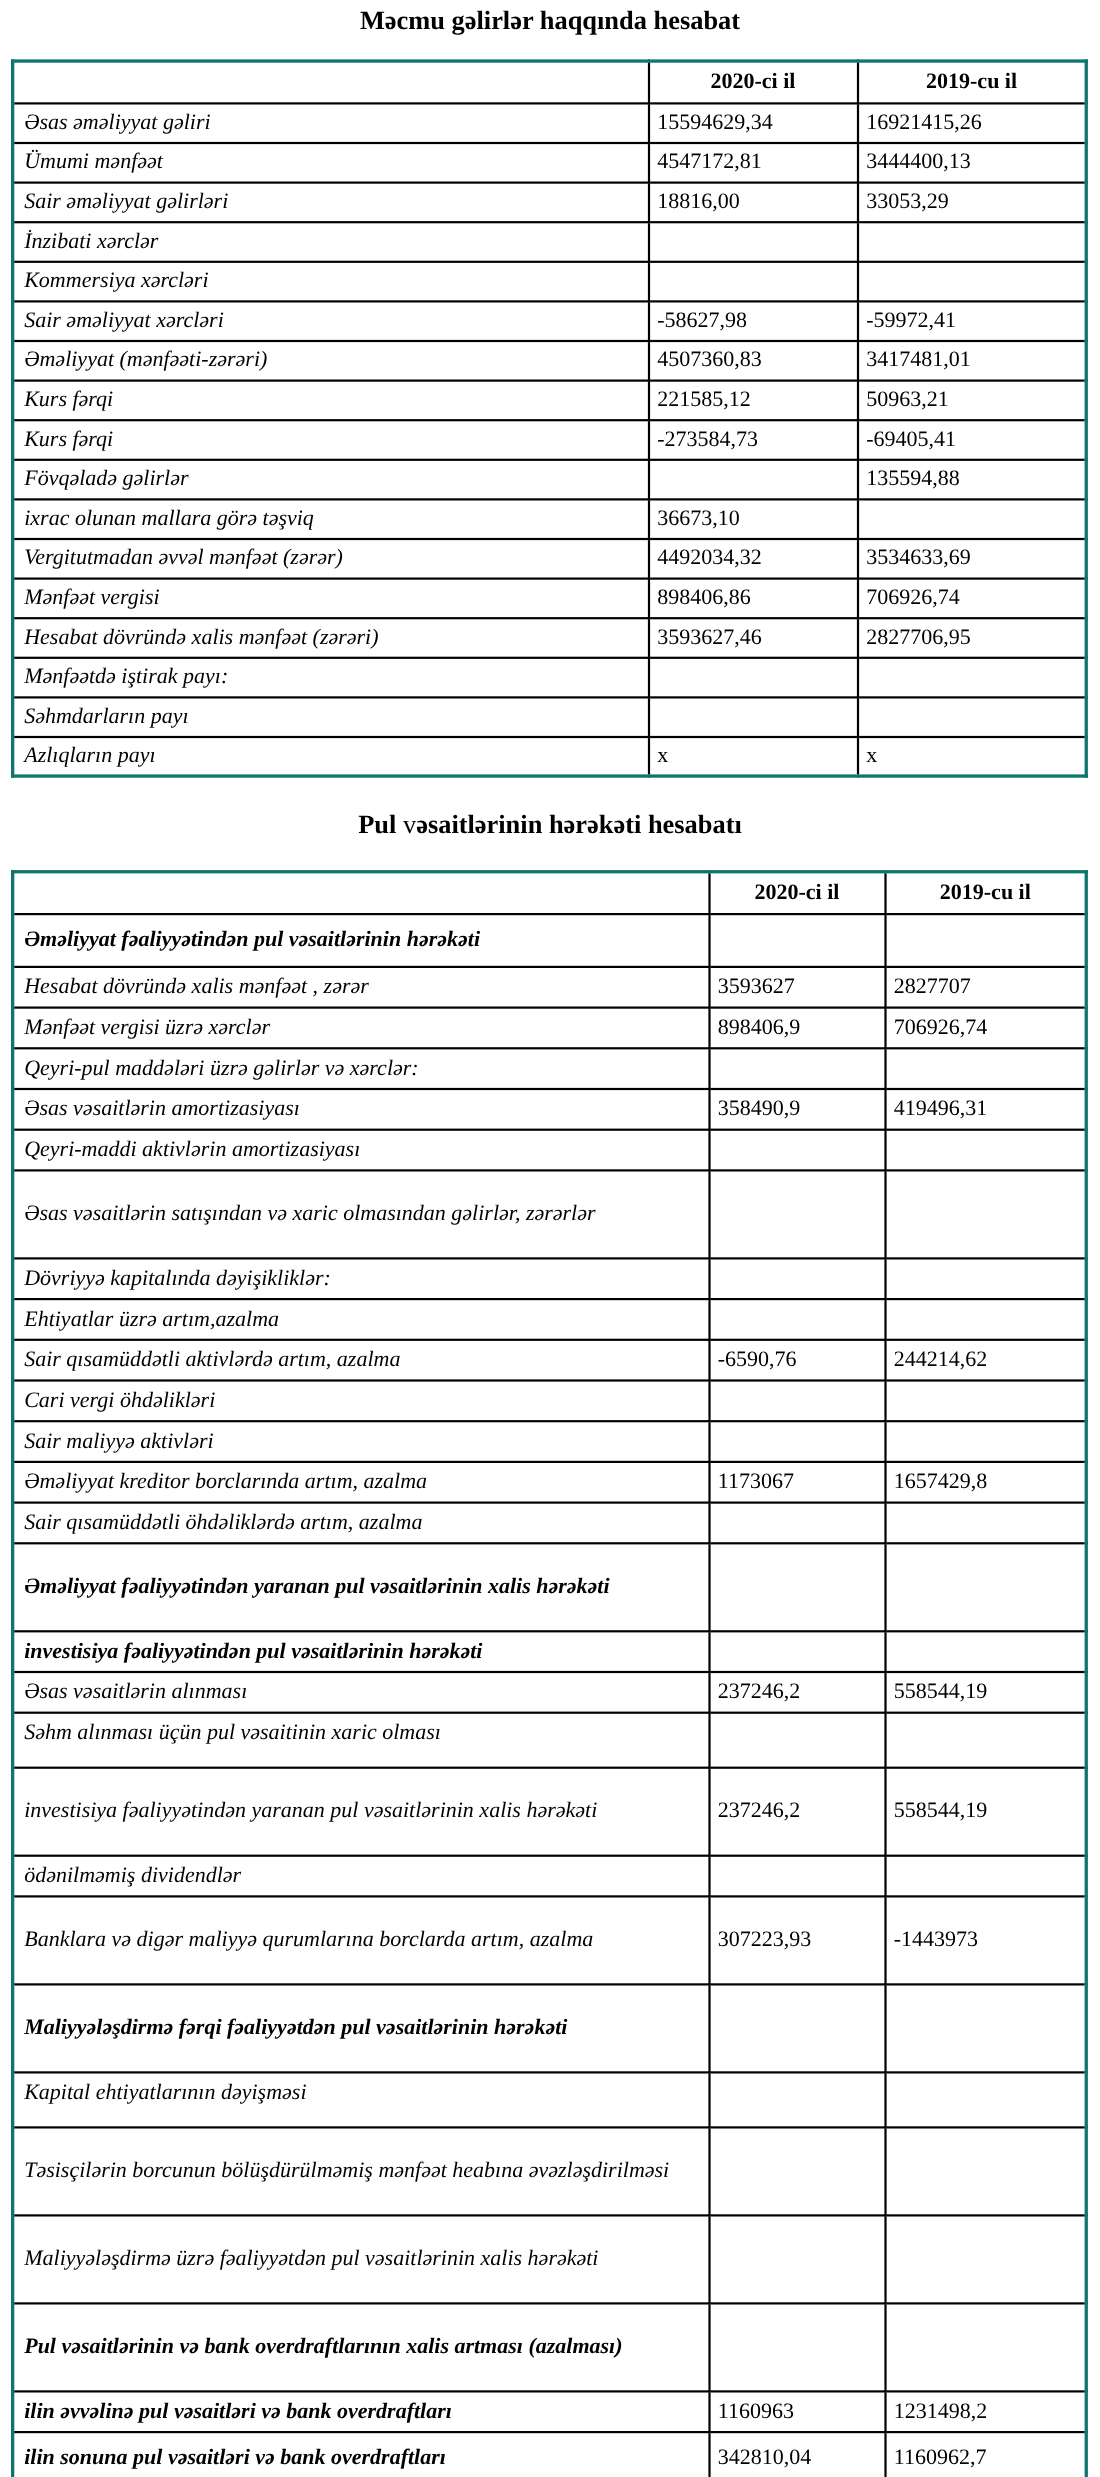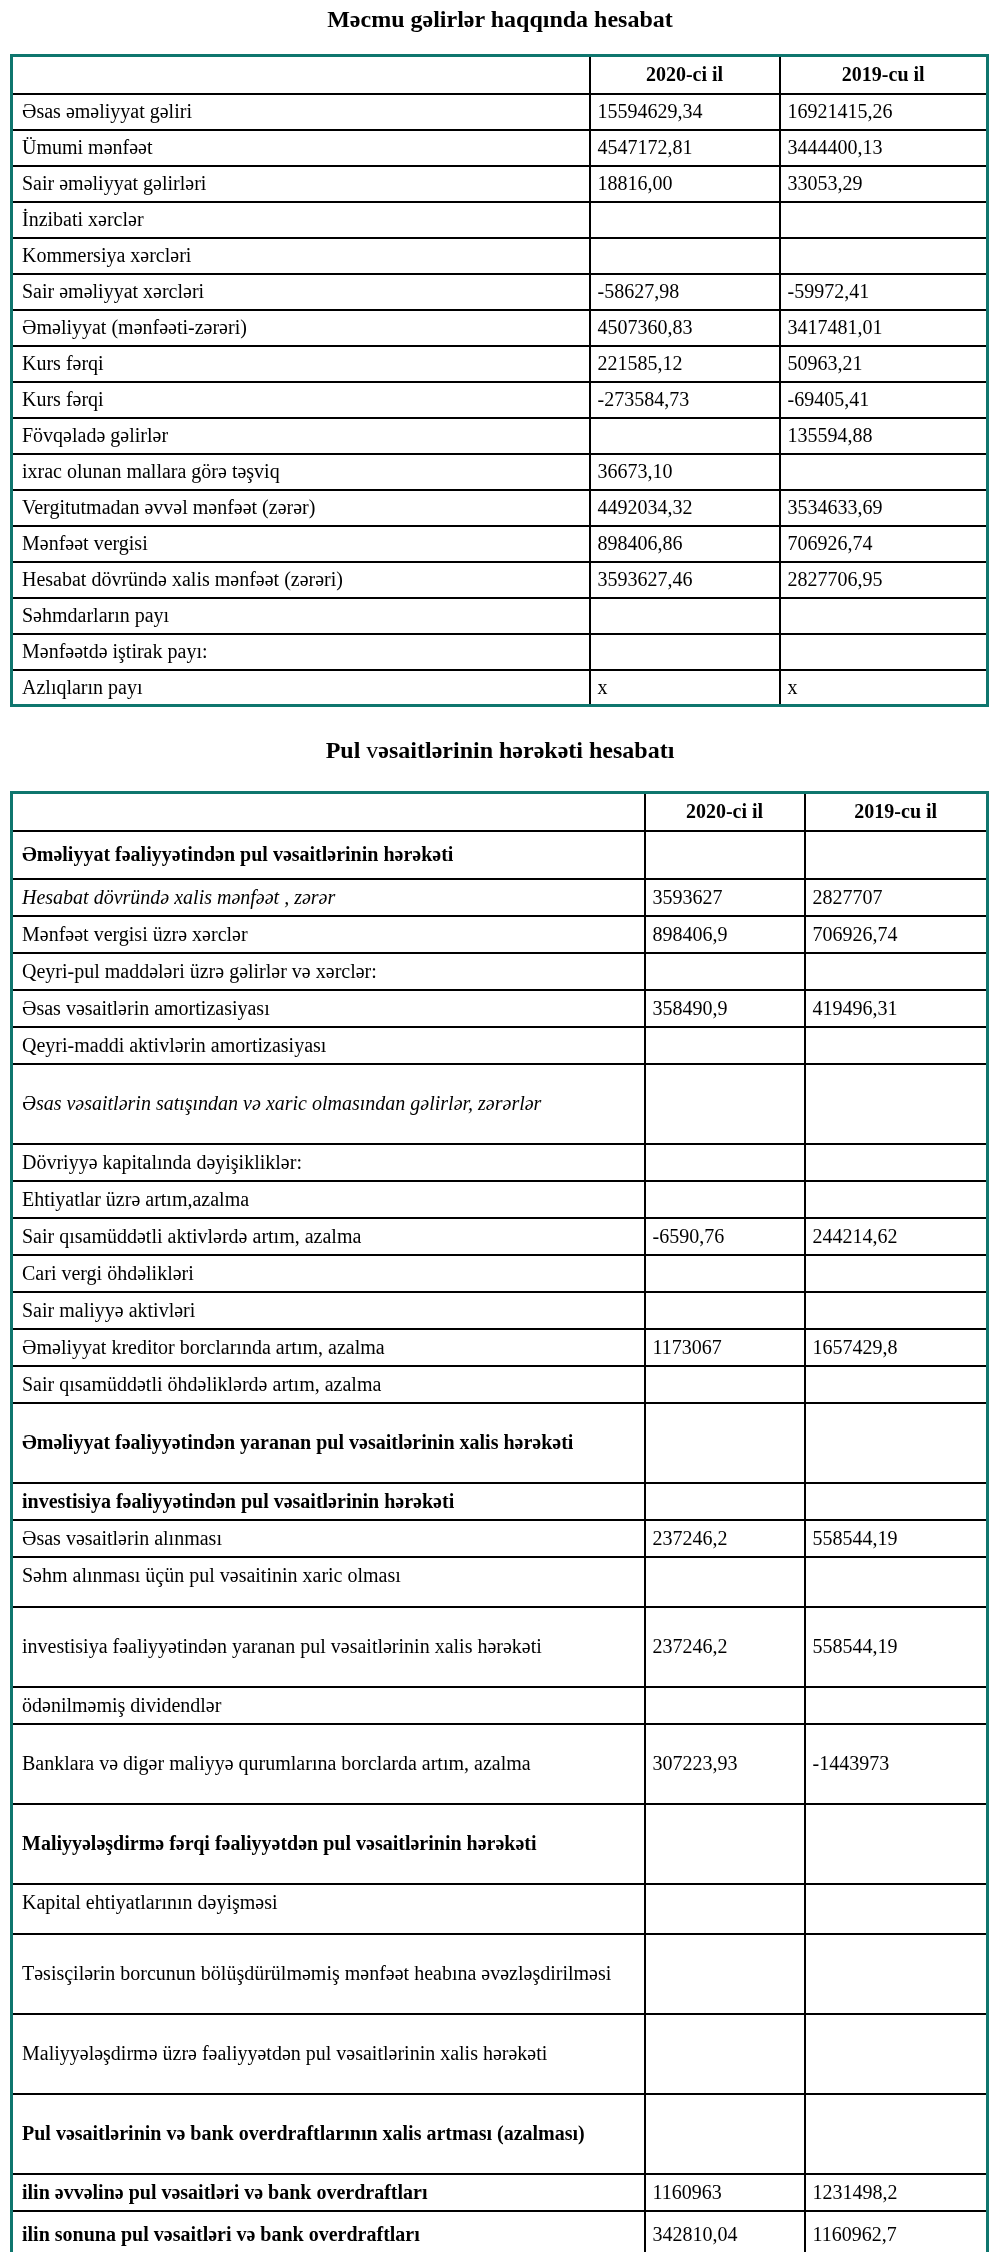--- a/index.html
+++ b/index.html
@@ -48,21 +48,21 @@
     padding: 1px 6px;
     vertical-align: middle;
     overflow: hidden;
     word-wrap: break-word;
   }
   .fin-table th {
     font-weight: bold;
     text-align: center;
     height: 34px;
   }
-  .fin-table td.lab { padding-left: 9px; text-align: left; }
+  .fin-table td.lab { padding-left: 9px; text-align: left; font-style: italic; }
   .fin-table td.num { text-align: left; padding-left: 7px; }
 
   
   .t1 tbody tr { height: 36px; }
   .t2 tbody tr.r1 { height: 37px; }
   .t2 tbody tr.r2 { height: 80px; }
   .t2 tbody tr.rm { height: 48px; }
   .t2 tbody tr.rb { height: 50px; }
   .t2 tbody tr.rb td { vertical-align: bottom; padding-bottom: 16px; }
 
@@ -154,26 +154,26 @@
           <td class="lab">Mənfəət vergisi</td>
           <td class="num">898406,86</td>
           <td class="num">706926,74</td>
         </tr>
         <tr class="r1">
           <td class="lab">Hesabat dövründə xalis mənfəət (zərəri)</td>
           <td class="num">3593627,46</td>
           <td class="num">2827706,95</td>
         </tr>
         <tr class="r1">
+          <td class="lab">Mənfəətdə iştirak payı:</td>
+          <td class="num"></td>
+          <td class="num"></td>
+        </tr>
+        <tr class="r1">
           <td class="lab">Səhmdarların payı</td>
-          <td class="num"></td>
-          <td class="num"></td>
-        </tr>
-        <tr class="r1">
-          <td class="lab">Mənfəətdə iştirak payı:</td>
           <td class="num"></td>
           <td class="num"></td>
         </tr>
         <tr class="r1">
           <td class="lab">Azlıqların payı</td>
           <td class="num">x</td>
           <td class="num">x</td>
         </tr>
       </tbody>
   </table>

